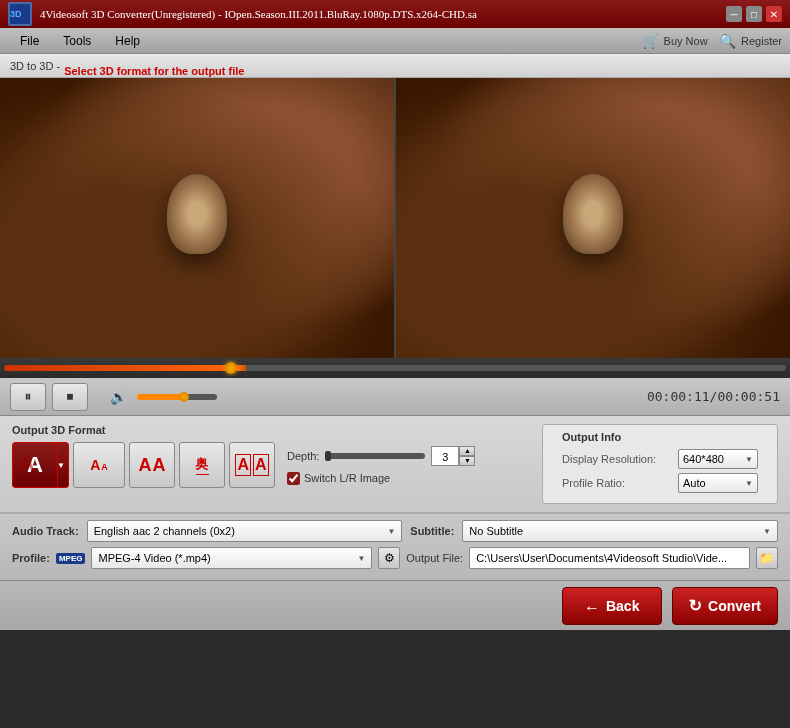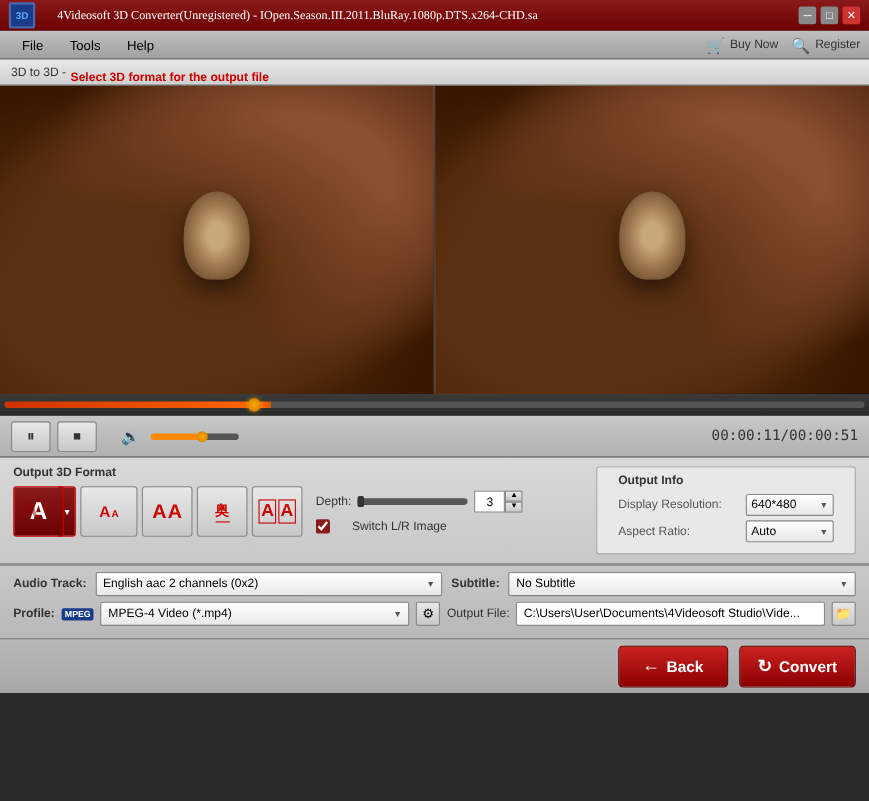--- a/index.html
+++ b/index.html
@@ -23,26 +23,26 @@
       padding: 0 8px;
       color: #fff;
     }
     #app-logo {
       width: 24px;
       height: 24px;
       background: #1a3a8a;
       border: 2px solid #4a6aaa;
       display: flex;
       align-items: center;
-      justify-content: center;
+      justify-content: flex-start;
       font-size: 10px;
       color: #7af;
       font-weight: bold;
       border-radius: 2px;
-      margin-right: 20px;
+      margin-right: 8px;
       flex-shrink: 0;
     }
     #title-text {
       flex: 1;
       font-size: 11px;
       color: #fff;
       white-space: nowrap;
       overflow: hidden;
       font-family: Liberation Serif, serif;
     }
@@ -376,22 +376,22 @@
       background: linear-gradient(to bottom, #e8e8e8, #c8c8c8);
       border: 1px solid #888;
       display: flex;
       align-items: center;
       justify-content: center;
       font-size: 7px;
       cursor: pointer;
     }
     .switch-row {
       display: flex;
-      align-items: flex-end;
-      gap: 20px;
+      align-items: center;
+      gap: 4px;
       margin-top: 2px;
     }
     .switch-checkbox {
       width: 13px;
       height: 13px;
       accent-color: #8b1a1a;
       cursor: pointer;
     }
     .switch-label {
       font-size: 11px;
@@ -696,21 +696,21 @@
   <div id="output-info-box">
     <div id="output-info-title">Output Info</div>
     <div class="info-row">
       <span class="info-row-label">Display Resolution:</span>
       <div class="info-select">
         <span>640*480</span>
         <span class="info-select-arrow">▼</span>
       </div>
     </div>
     <div class="info-row">
-      <span class="info-row-label">Aspect Ratio:</span>
+      <span class="info-row-label">Profile Ratio:</span>
       <div class="info-select">
         <span>Auto</span>
         <span class="info-select-arrow">▼</span>
       </div>
     </div>
   </div>
 </div>
 
 <div id="bottom-section">
 

